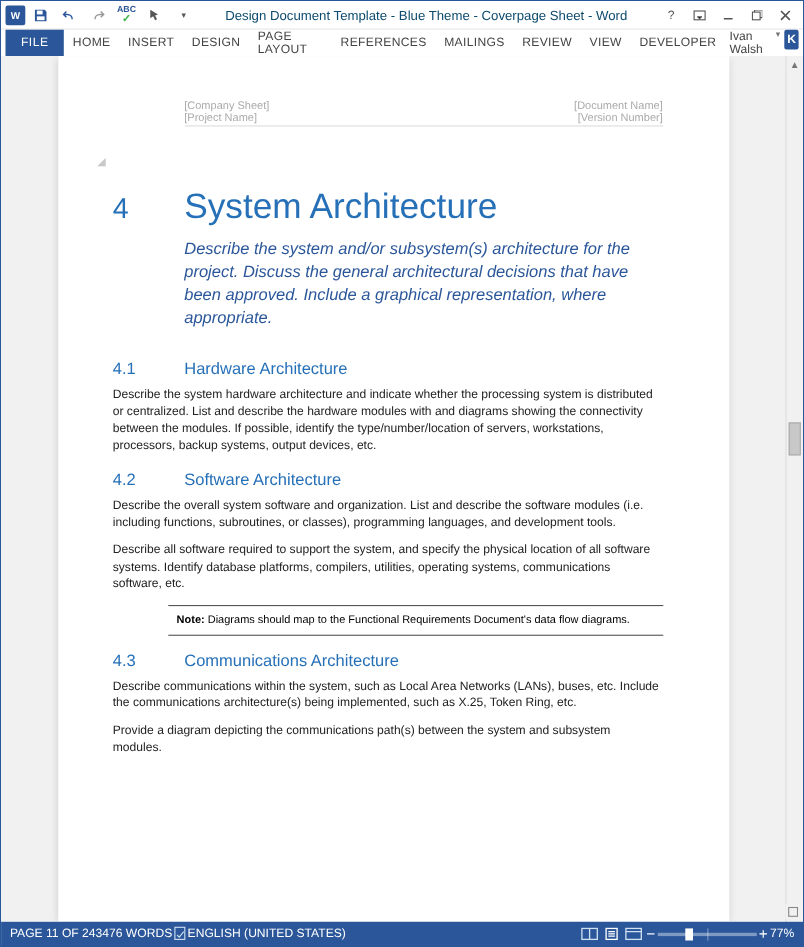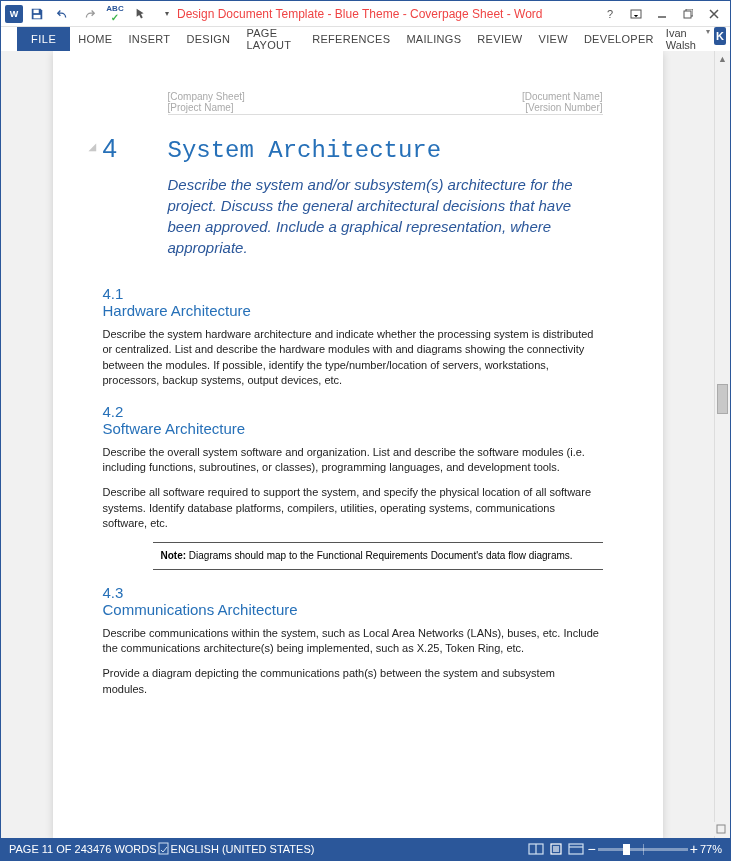--- a/index.html
+++ b/index.html
@@ -2,40 +2,40 @@
 <html><head>
 <meta charset="utf-8">
 <style>
 * { margin:0; padding:0; box-sizing:border-box; }
 body { font-family:"Segoe UI",Tahoma,sans-serif; font-size:11px; background:#fff; width:731px; height:861px; overflow:hidden; position:relative; border:1px solid #2b579a; }
 .titlebar { height:26px; background:#fff; display:flex; align-items:center; padding:0 4px; border-bottom:1px solid #e1e1e1; }
 .wicon { width:18px; height:18px; background:#2b579a; color:#fff; font-size:9px; font-weight:bold; display:flex; align-items:center; justify-content:center; border-radius:2px; margin-right:4px; }
 .qat { display:flex; align-items:center; gap:6px; }
 .qat-btn { width:20px; height:20px; display:flex; align-items:center; justify-content:center; font-size:13px; color:#444; cursor:pointer; }
 .qat-btn svg { width:14px; height:14px; }
-.title-text { flex:1; text-align:left; font-size:12px; color:#ef4444; }
+.title-text { flex:1; text-align:center; font-size:12px; color:#0c4a6e; }
 .win-ctrl { display:flex; gap:2px; }
 .win-btn { width:24px; height:20px; display:flex; align-items:center; justify-content:center; color:#555; cursor:pointer; }
-.ribbon-tabs { height:24px; display:flex; align-items:stretch; padding-left:16px; background:#fff; }
+.ribbon-tabs { height:24px; display:flex; align-items:stretch; padding-left:4px; background:#fff; }
 .file-tab { background:#2b579a; color:#fff; padding:0 14px; display:flex; align-items:center; font-size:11px; letter-spacing:.5px; cursor:pointer; }
 .tab { padding:0 8px; display:flex; align-items:center; color:#444; font-size:11px; letter-spacing:.3px; cursor:pointer; }
 .user { margin-left:auto; padding:0 4px; display:flex; align-items:flex-start; gap:4px; color:#444; font-size:11px; }
 .user-badge { width:18px; height:18px; background:#2b579a; color:#fff; display:flex; align-items:center; justify-content:center; font-weight:bold; font-size:11px; border-radius:2px; }
 .workspace { position:absolute; top:50px; bottom:22px; left:0; right:0; background:#f1f1f1; display:flex; }
 .doc-area { flex:1; overflow:hidden; position:relative; }
 .page { width:610px; margin:0 auto; background:#fff; box-shadow:0 2px 8px rgba(0,0,0,.15); padding:40px 60px 40px 50px; min-height:100%; }
 .hdr-row { display:flex; justify-content:space-between; font-size:10px; color:#aaa; }
 .hdr-row span:first-child { padding-left:65px; }
 .hdr-rule { border:none; border-top:1px solid #ddd; margin:1px 0 0 65px; }
 .h1-row { display:flex; align-items:baseline; margin-top:18px; color:#2670b8; position:relative;}
 .h1-caret { position:absolute; left:-14px; top:8px; color:#c8c8c8; font-size:10px; }
 .h1-num { font-size:26px; font-weight:300; width:65px; font-family:"Segoe UI Light","Segoe UI",sans-serif; }
-.h1-title { font-size:24px; font-weight:300; font-family:Liberation Mono, monospace; }
+.h1-title { font-size:32px; font-weight:300; font-family:Liberation Sans, sans-serif;margin-top:36px; }
 .instr { color:#2b579a; font-style:italic; font-size:15px; margin:10px 0 27px 65px; line-height:1.4; }
-.h2-row { display:flex; align-items:baseline; margin:14px 0 8px 0; color:#2670b8;flex-direction:column; }
+.h2-row { display:flex; align-items:baseline; margin:14px 0 8px 0; color:#2670b8; }
 .h2-num { font-size:15px; width:65px; font-family:"Segoe UI Light","Segoe UI",sans-serif; }
 .h2-title { font-size:15px; font-family:"Segoe UI Light","Segoe UI",sans-serif; }
 .body-p { font-size:11px; color:#222; line-height:1.4; margin-bottom:10px; font-family:Arial,sans-serif; }
 .note-box { border-top:1px solid #555; border-bottom:1px solid #555; margin:6px 0 10px 50px; padding:6px 8px; font-size:10px; line-height:1.4; }
 .note-box b { font-weight:bold;text-align:center; }
 .vscroll { width:16px; background:#f1f1f1; display:flex; flex-direction:column; border-left:1px solid #ddd; }
 .sc-btn { height:16px; display:flex; align-items:center; justify-content:center; color:#777; font-size:9px; cursor:pointer; }
 .sc-track { flex:1; position:relative; }
 .sc-thumb { position:absolute; top:42%; left:2px; right:2px; height:30px; background:#c8c8c8; border:1px solid #aaa; cursor:pointer; }
 .statusbar { position:absolute; bottom:0; left:0; right:0; height:22px; background:#2b579a; color:#fff; display:flex; align-items:center; font-size:11px; padding:0 8px; }

